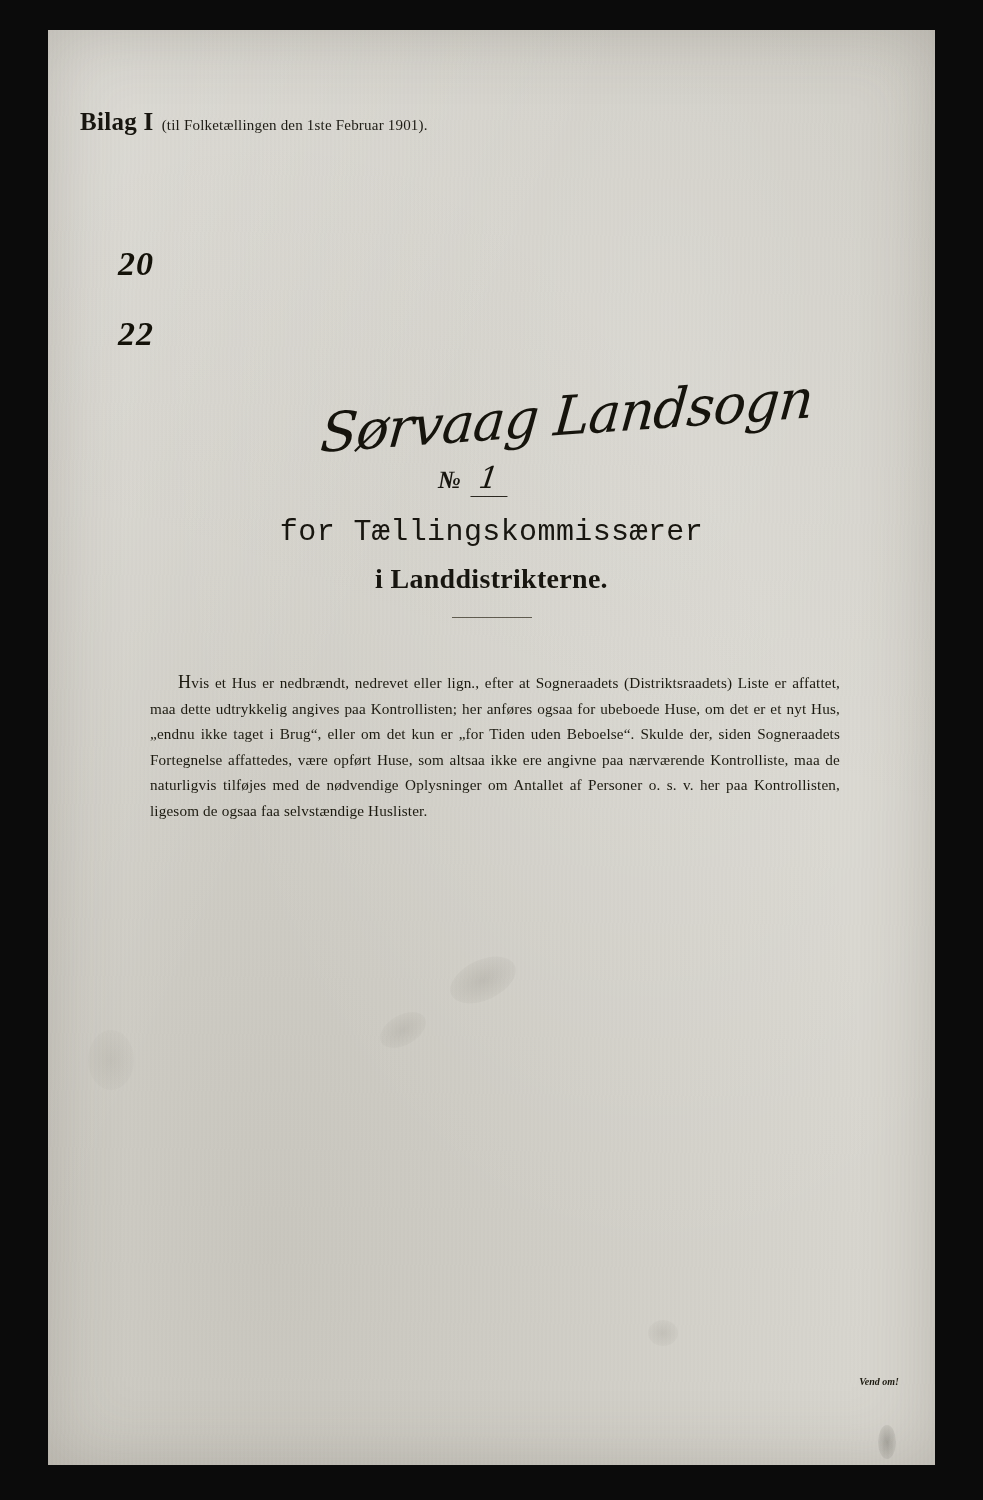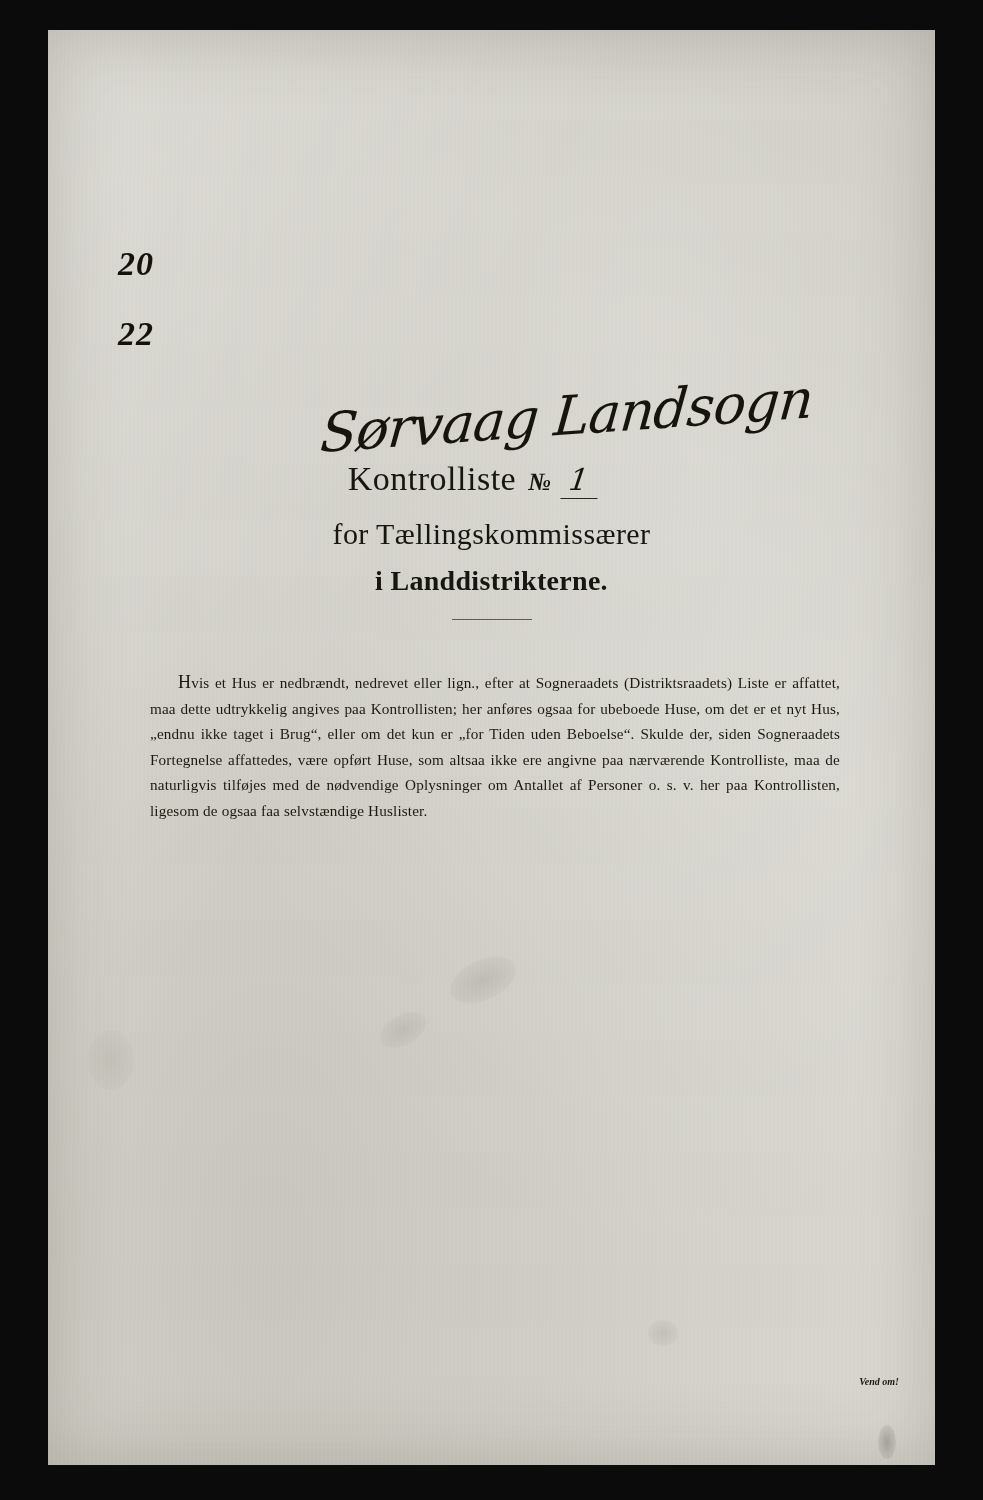--- a/index.html
+++ b/index.html
@@ -141,21 +141,21 @@
     font-style: italic;
     font-size: 30px;
     color: #15130c;
     transform: skewX(-8deg);
     display: inline-block;
     border-bottom: 1.5px solid #2a2720;
     padding: 0 12px 1px 6px;
   }
   .for-line {
     margin-top: 18px;
-    font-family: Liberation Serif, serif;
+    font-family: Liberation Mono, monospace;
     font-size: 30px;
     letter-spacing: .4px;
     color: #17150f;
   }
   .dist-line {
     margin-top: 14px;
     font-family: "Liberation Serif", serif;
     font-weight: bold;
     font-size: 28px;
     letter-spacing: .3px;
@@ -213,33 +213,36 @@
   .smudge.s3 { left: 600px; top: 1290px; width: 30px; height: 26px; background: radial-gradient(ellipse, rgba(60,55,45,0.10), rgba(0,0,0,0)); }
   .smudge.s4 { left: 40px; top: 1000px; width: 46px; height: 60px; background: radial-gradient(ellipse, rgba(70,65,52,0.08), rgba(0,0,0,0)); }
   .smudge.s5 { left: 830px; top: 1395px; width: 18px; height: 34px; background: radial-gradient(ellipse, rgba(40,38,30,0.25), rgba(0,0,0,0)); }
 </style>
 </head>
 <body>
 
 <div class="scan-frame">
   <div class="page">
 
+    <div class="bilag-row">
+      <span class="bilag-title">Bilag I</span>
+      <span class="bilag-sub">(til Folketællingen den 1ste Februar 1901).</span>
+    </div>
 
     <div class="stamp-row">
       <span class="stamp-num">20</span>
       <span class="stamp-num">22</span>
     </div>
 
     <div class="handwriting">
       <span class="hw-text">Sørvaag Landsogn</span>
     </div>
 
     <div class="title-block">
       <div class="kontrolliste-line">
-        <span class="kontrolliste">Kontrolliste</span>
         <span class="no-sign">№</span>
         <span class="no-value">1</span>
       </div>
       <div class="for-line">for Tællingskommissærer</div>
       <div class="dist-line">i Landdistrikterne.</div>
       <div class="rule"></div>
     </div>
 
     <div class="body-text">
       <p>Hvis et Hus er nedbrændt, nedrevet eller lign., efter at Sogneraadets (Distriktsraadets) Liste er affattet, maa dette udtrykkelig angives paa Kontrollisten; her anføres ogsaa for ubeboede Huse, om det er et nyt Hus, „endnu ikke taget i Brug“, eller om det kun er „for Tiden uden Beboelse“. Skulde der, siden Sogneraadets Fortegnelse affattedes, være opført Huse, som altsaa ikke ere angivne paa nærværende Kontrolliste, maa de naturligvis tilføjes med de nødvendige Oplysninger om Antallet af Personer o. s. v. her paa Kontrollisten, ligesom de ogsaa faa selvstændige Huslister.</p>

